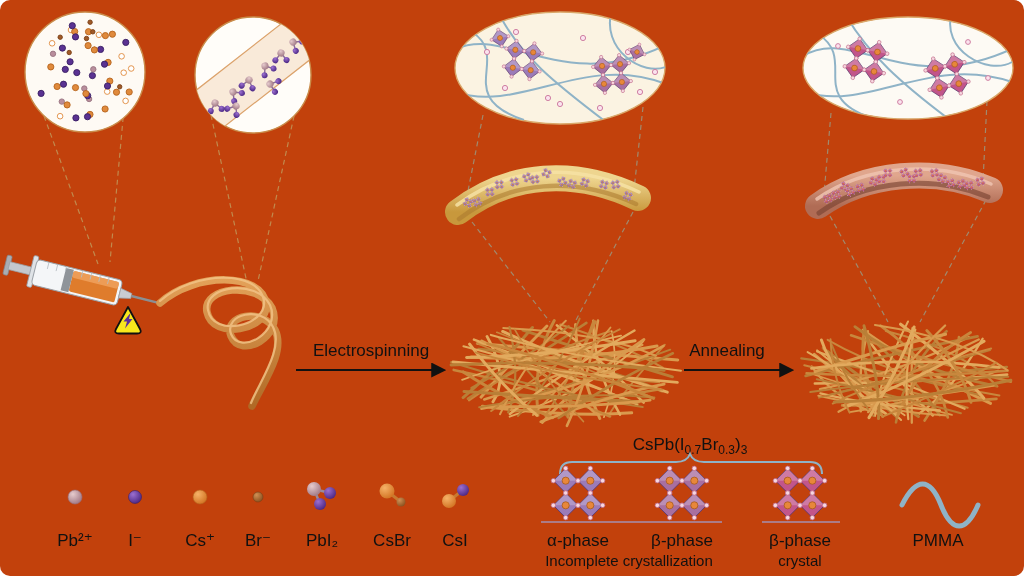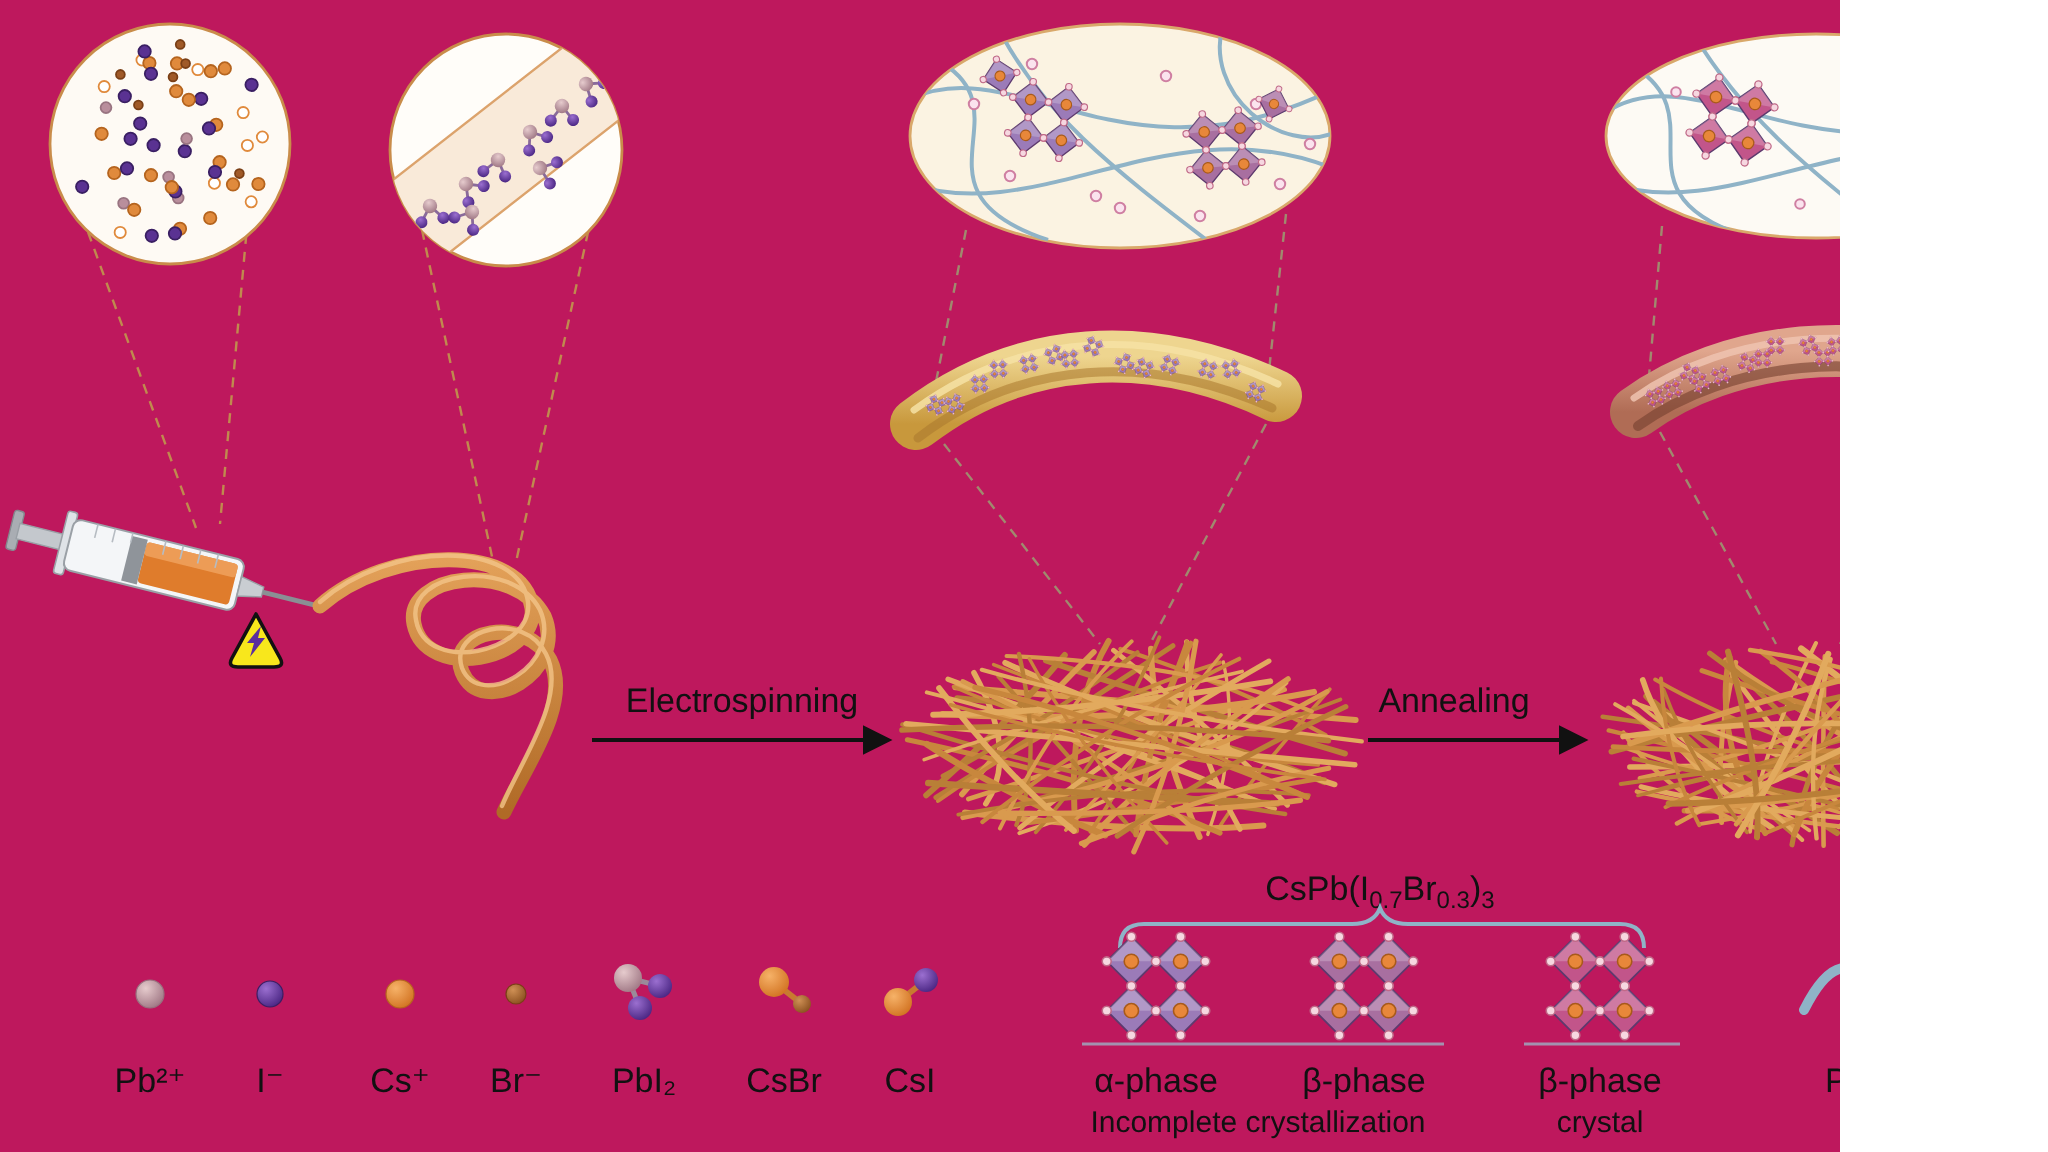--- a/index.html
+++ b/index.html
@@ -1,17 +1,17 @@
 <!DOCTYPE html>
 <html><head>
 <meta charset="utf-8">
 <style>
   html,body{margin:0;padding:0;background:#ffffff;}
-  .canvas{position:relative;width:920px;height:576px;background:#be185d;overflow:hidden;
-          font-family:"Liberation Sans","DejaVu Sans",sans-serif;}
+  .canvas{position:relative;width:1024px;height:576px;background:#c2410c;overflow:hidden;
+          font-family:"Liberation Sans","DejaVu Sans",sans-serif;border-radius:10px;}
   svg{display:block;}
   text{fill:#111111;font-family:"Liberation Sans","DejaVu Sans",sans-serif;}
   .lbl{font-size:17px;}
   .sub{font-size:15px;}
 </style>
 </head>
 <body>
 
 <div class="canvas">
 <svg width="1024" height="576" viewBox="0 0 1024 576" xmlns="http://www.w3.org/2000/svg">

